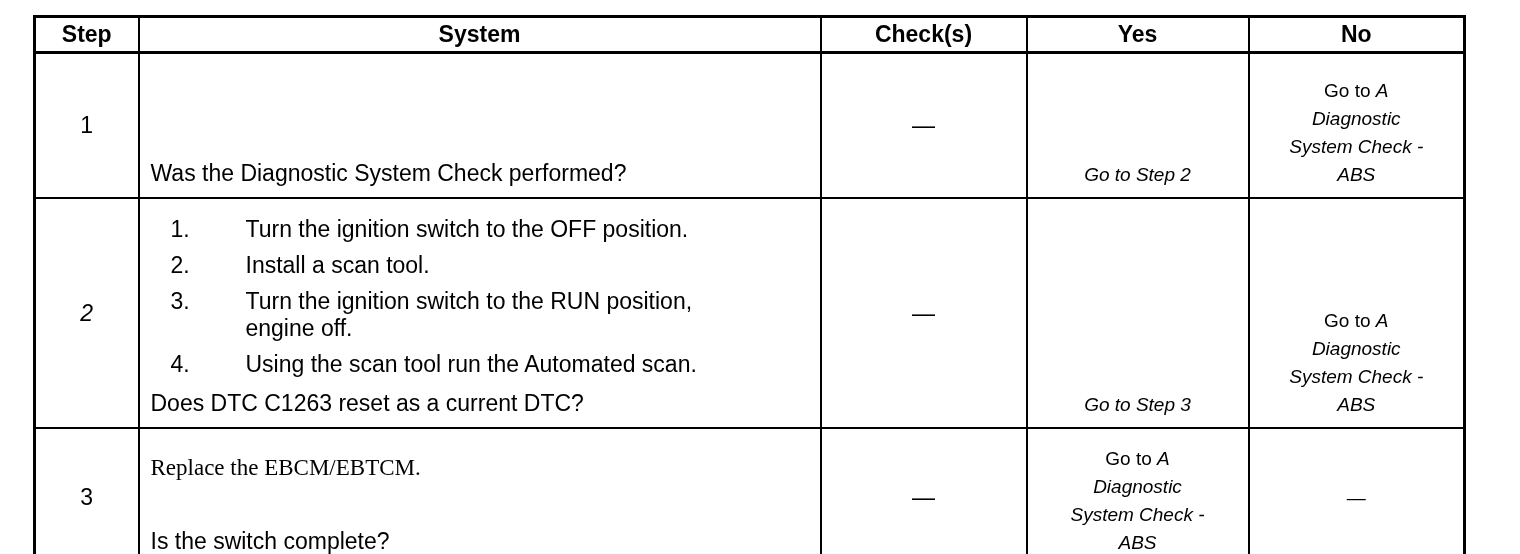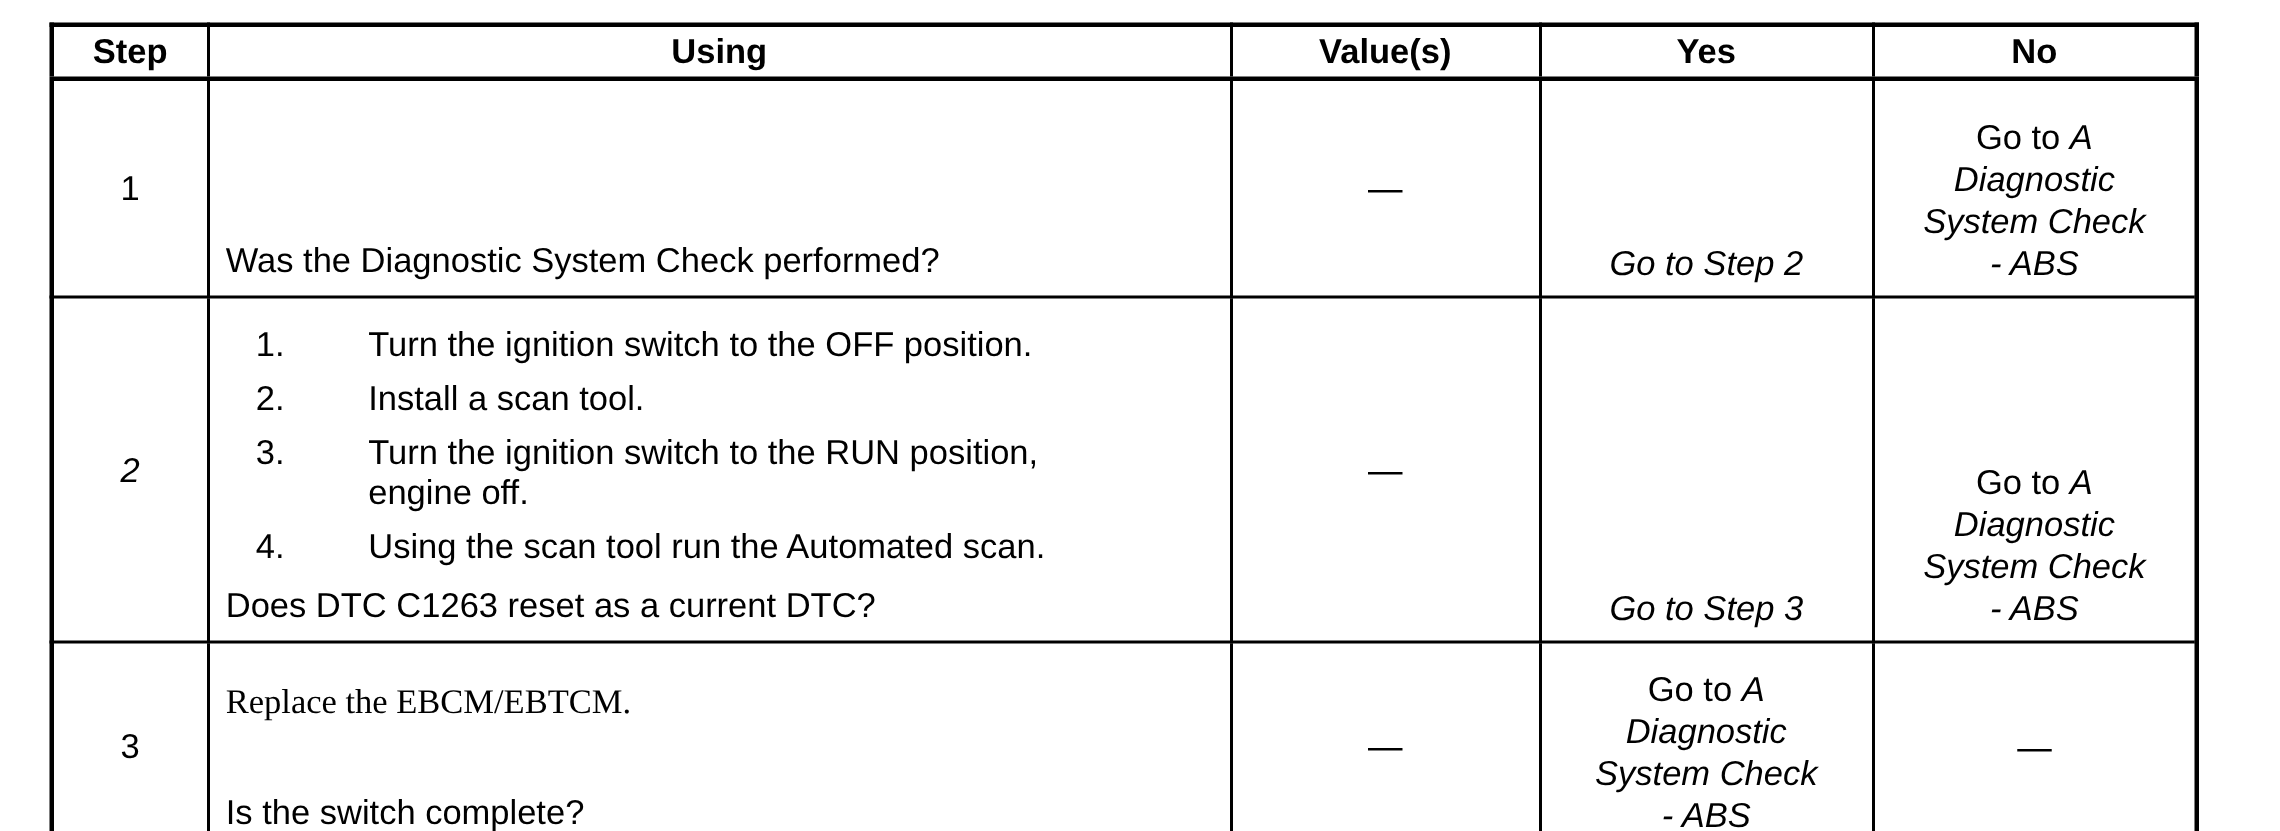--- a/index.html
+++ b/index.html
@@ -77,21 +77,21 @@
   .question { margin-top: 0; }
 
   td.value {
     text-align: center;
     vertical-align: middle;
     font-size: 23px;
   }
   td.yes, td.no {
     vertical-align: bottom;
     text-align: center;
-    font-size: 23px;
+    font-size: 19px;
     line-height: 28px;
     padding-bottom: 8px;
   }
   td.mid {
     vertical-align: middle;
     padding-bottom: 0;
   }
   .goto { margin: 0 auto; }
   .goto.narrow { max-width: 152px; }
   .it { font-style: italic; }
@@ -106,22 +106,22 @@
     <colgroup>
       <col class="c-step">
         <col class="c-action">
         <col class="c-value">
         <col class="c-yes">
         <col class="c-no">
     </colgroup>
     <thead>
       <tr>
         <th>Step</th>
-        <th>Using</th>
-        <th>Value(s)</th>
+        <th>System</th>
+        <th>Check(s)</th>
         <th>Yes</th>
         <th>No</th>
       </tr>
     </thead>
     <tbody>
 
       <tr class="r1">
         <td class="step">1</td>
         <td class="action">
           <div class="question">Was the Diagnostic System Check performed?</div>

